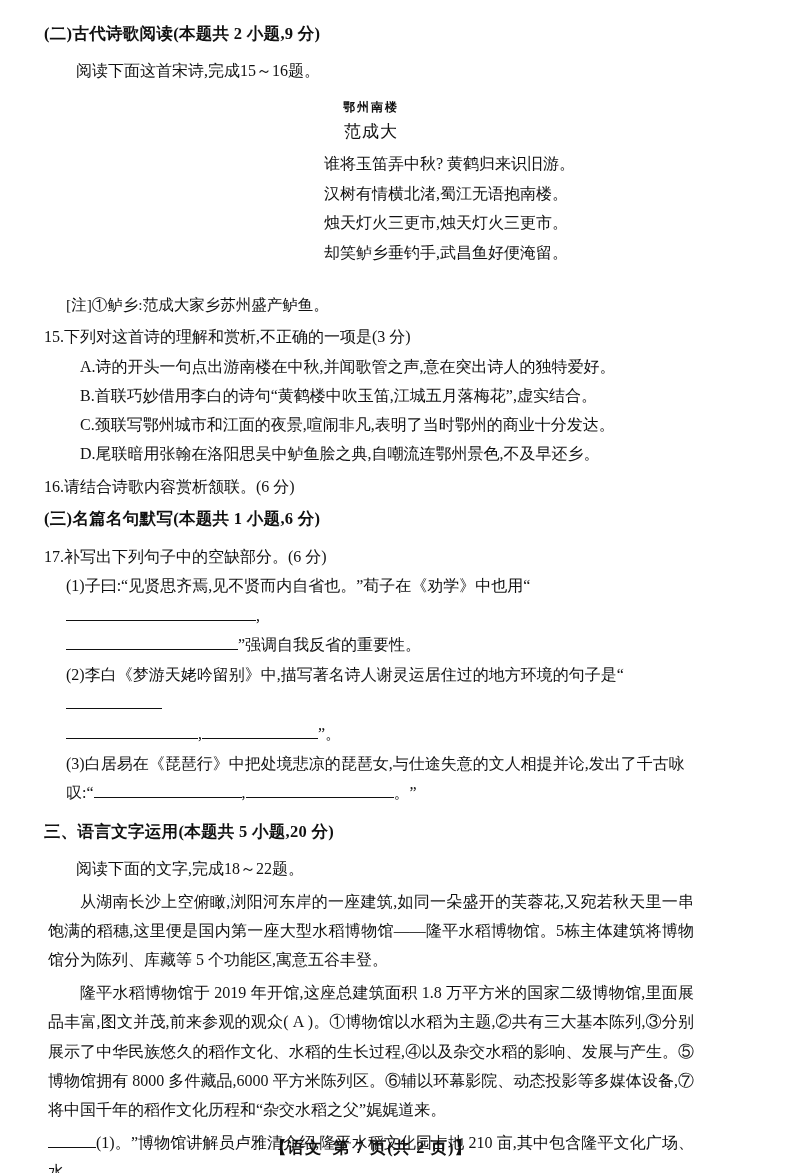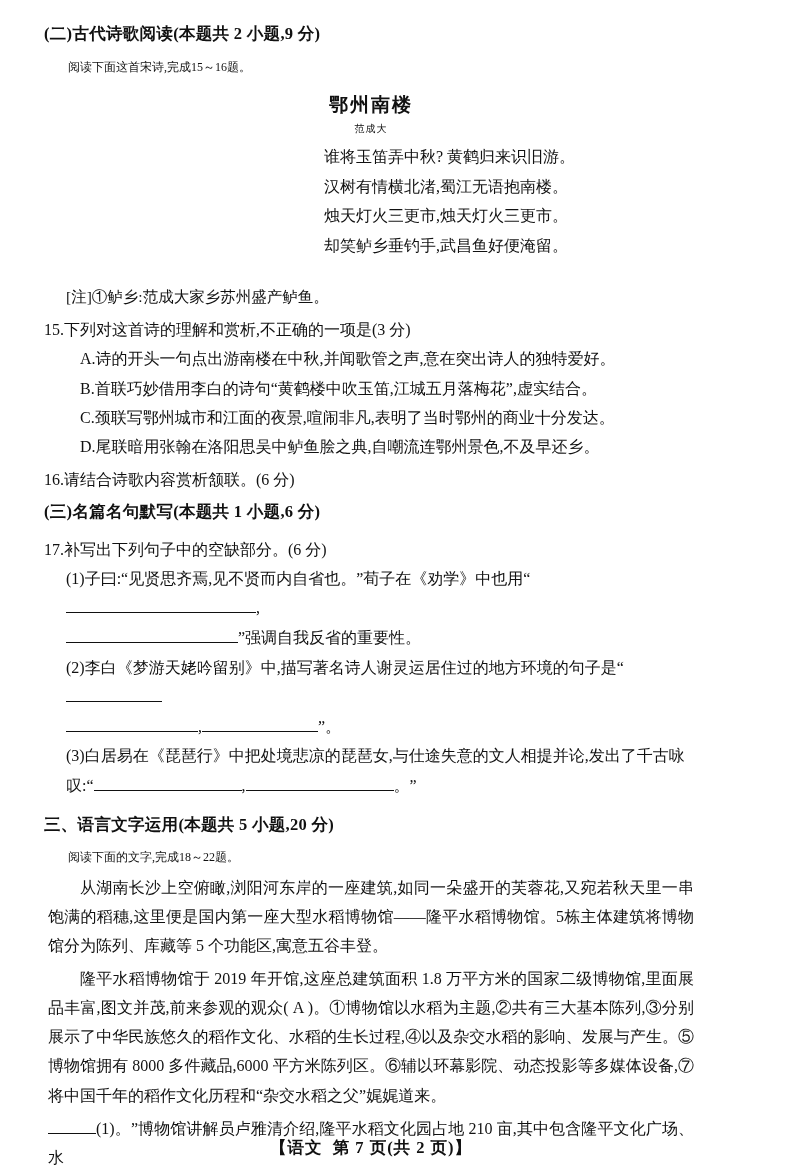--- a/index.html
+++ b/index.html
@@ -24,36 +24,36 @@
     border-radius: 13px;
   }
   .sec-head {
     font-size: 16.5px;
     font-weight: bold;
     letter-spacing: 0.3px;
     margin: 6px 0 10px 0;
     line-height: 1.5;
   }
   .para {
-    font-size: 12px;
+    font-size: 16px;
     line-height: 1.78;
     margin: 2px 0 2px 0;
     text-align: justify;
   }
   .indent2 { text-indent: 2em; }
   .poem-title {
     text-align: center;
-    font-size: 19px;
+    font-size: 12px;
     font-weight: bold;
     margin: 14px 0 4px 0;
     letter-spacing: 2px;
   }
   .poem-author {
     text-align: center;
-    font-size: 10px;
+    font-size: 17px;
     margin: 0 0 6px 0;
     letter-spacing: 1px;
   }
   .poem-line {
     font-size: 16px;
     line-height: 1.85;
     padding-left: 280px;
   }
   .note {
     font-size: 15.5px;

